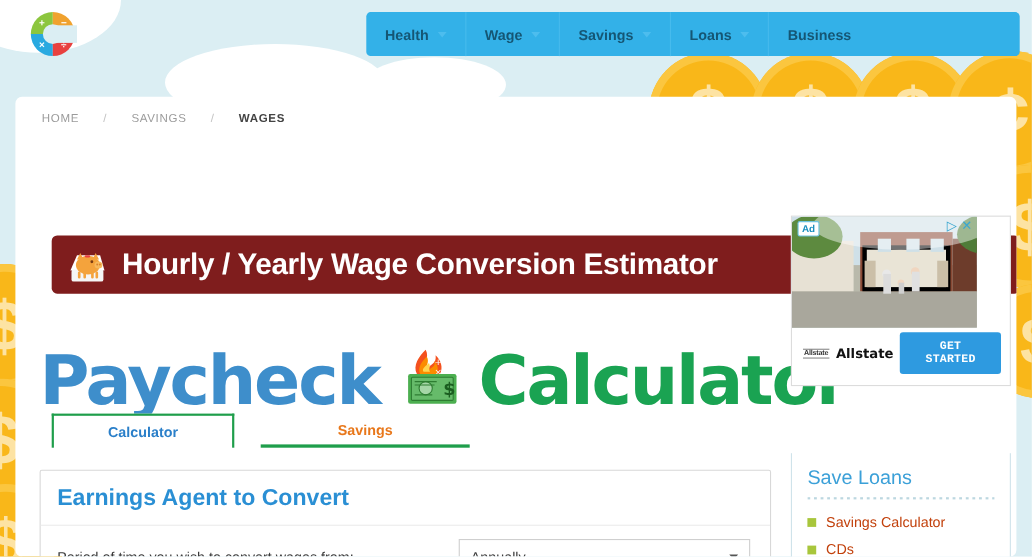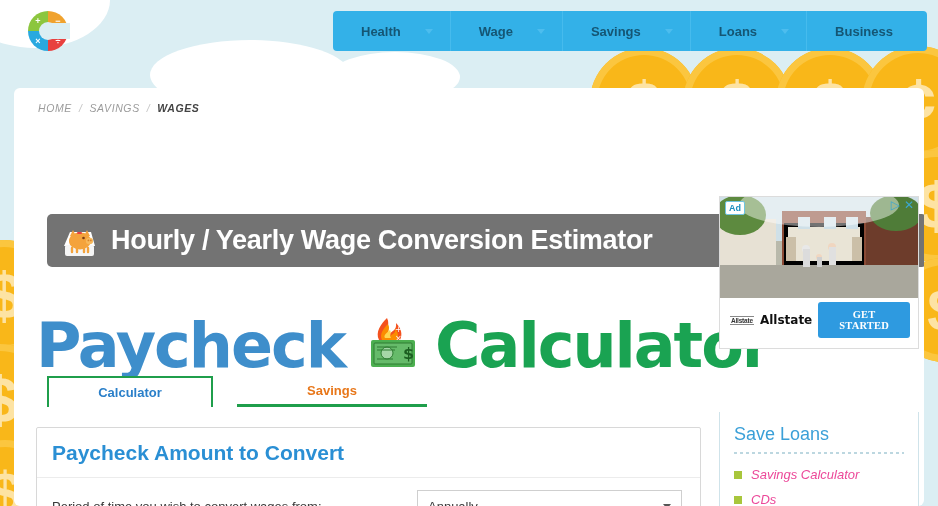--- a/index.html
+++ b/index.html
@@ -68,54 +68,53 @@
   }
   #logo-text-wrap { position: relative; }
 
   #main-nav {
     position: absolute; left: 333px; top: 11px;
     height: 40px; background: #33b1e8;
     border-radius: 4px; display: flex; align-items: stretch;
     width: 594px;
   }
   .nav-item {
-    display: flex; align-items: center; gap: 24px;
+    display: flex; align-items: center; gap: 8px;
     padding: 0 17px; color: #155674; font-size: 13px; font-weight: bold;
     border-right: 1px solid #46bbed; cursor: pointer;
     white-space: nowrap;
-    margin-left: 11px;
   }
   .nav-item:last-child { border-right: none; }
   .nav-caret {
     width: 0; height: 0;
     border-left: 4px solid transparent; border-right: 4px solid transparent;
     border-top: 5px solid #4dbdee;
   }
 
   
   #page-card {
     position: absolute; left: 14px; top: 88px;
     width: 910px; min-height: 418px;
     background: #ffffff; border-radius: 6px;
     z-index: 4; overflow: hidden;
   }
 
   #breadcrumb {
     position: absolute; left: 24px; top: 14px;
     font-size: 10.5px; color: #9b9b9b; letter-spacing: .6px;
-    display: flex; gap: 7px;  font-style: italic;
+    display: flex; gap: 22px; 
   }
   #breadcrumb .sep { color: #c3c3c3; }
   #breadcrumb .crumb-current { color: #444; font-weight: bold; }
   #breadcrumb .crumb { cursor: pointer; }
 
   #title-bar {
     position: absolute; left: 33px; top: 126px;
     width: 880px; height: 53px;
-    background: #737373; border-radius: 5px;
+    background: #7f1d1d; border-radius: 5px;
     display: flex; align-items: center; padding-left: 14px;
   }
   #title-icon {
     width: 38px; height: 34px; position: relative; flex: none; margin-right: 12px;
   }
   #title-text {
     color: #ffffff; font-size: 27px; font-weight: bold; letter-spacing: -.3px;
     font-family: "Liberation Sans", sans-serif;
   }
 
@@ -181,21 +180,21 @@
   }
 
   
   #ad-box {
     position: absolute; left: 719px; top: 196px;
     width: 200px; background: #fff;
     border: 1px solid #dcdcdc;
     z-index: 6;
   }
   #ad-img {
-    position: relative; width: 198px; height: 101px; overflow: hidden;
+    position: relative; width: 168px; height: 101px; overflow: hidden;
     background: linear-gradient(170deg,#cfe3f2 0%,#9fc3a4 35%,#8a8f78 75%,#cfcfc2 100%);
   }
   #ad-badge {
     position: absolute; left: 5px; top: 4px;
     background: #ffffff; color: #1a8fbf;
     border: 1px solid #6fc4e0; border-radius: 2px;
     font-size: 9px; font-weight: bold; padding: 0 3px; line-height: 12px;
   }
   #ad-ctrls {
     position: absolute; right: 4px; top: 2px; display: flex; gap: 4px;
@@ -217,41 +216,41 @@
   #ad-brand-mark {
     font-size: 6.5px; font-weight: bold; color: #333;
     border-top: 1px solid #888; border-bottom: 1px solid #888;
     letter-spacing: -.2px; padding: 0 1px;
   }
   #ad-brand { font-size: 12px; font-weight: bold; color: #111; font-family: "DejaVu Sans", sans-serif; }
   #ad-cta {
     margin-left: auto; background: #2e9ae0; color: #fff;
     font-size: 10.5px; font-weight: bold; letter-spacing: .2px;
     padding: 7px 11px; border: none; border-radius: 3px; cursor: pointer;
-    font-family: Liberation Serif, serif;
+    font-family: Liberation Mono, monospace;
   }
 
   #save-money-box {
     position: absolute; left: 719px; top: 412px;
     width: 200px; background: #fff;
     border: 1px solid #cfe3ea; border-top: none;
     padding: 12px 0 0 0; z-index: 6;
   }
   #save-money-title {
     color: #3ba0d8; font-size: 18px; padding: 0 14px 7px 14px;
     font-family: "Liberation Sans", sans-serif;
   }
   #save-money-divider {
     margin: 0 14px 8px 14px; height: 2px;
     background-image: linear-gradient(to right, #bcd7e0 0 3px, transparent 3px 6px);
     background-size: 6px 2px; background-repeat: repeat-x;
   }
   .sm-item {
     display: flex; align-items: center; gap: 9px;
-    padding: 5px 14px; font-size: 13px; color: #ec4899; cursor: pointer; font-style: italic;
+    padding: 5px 14px; font-size: 13px; color: #c2410c; cursor: pointer;
   }
   .sm-bullet { width: 8px; height: 8px; background: #a8c63c; flex: none; }
 </style>
 </head>
 <body>
 
 <div id="bg-layer">
   <div class="cloud" style="left:-40px;top:-48px;width:150px;height:96px;"></div>
   <div class="cloud" style="left:150px;top:40px;width:200px;height:70px;"></div>
   <div class="cloud" style="left:330px;top:52px;width:130px;height:50px;"></div>
@@ -357,21 +356,21 @@
   <div id="tabs">
     <div class="tab" id="tab-calculator">
       <span>Calculator</span>
     </div>
     <div class="tab" id="tab-savings">
       <span>Savings</span>
     </div>
   </div>
 
   <div id="form-card">
-    <div id="form-title">Paycheck Amount to Convert</div>
+    <div id="form-title">Earnings Agent to Convert</div>
 
     <div class="form-row">
       <div class="form-label">Period of time you wish to convert wages from:</div>
       <div class="form-control">
         <div class="sel-box">
           <span>Annually</span>
           <span class="sel-caret"></span>
         </div>
       </div>
     </div>

